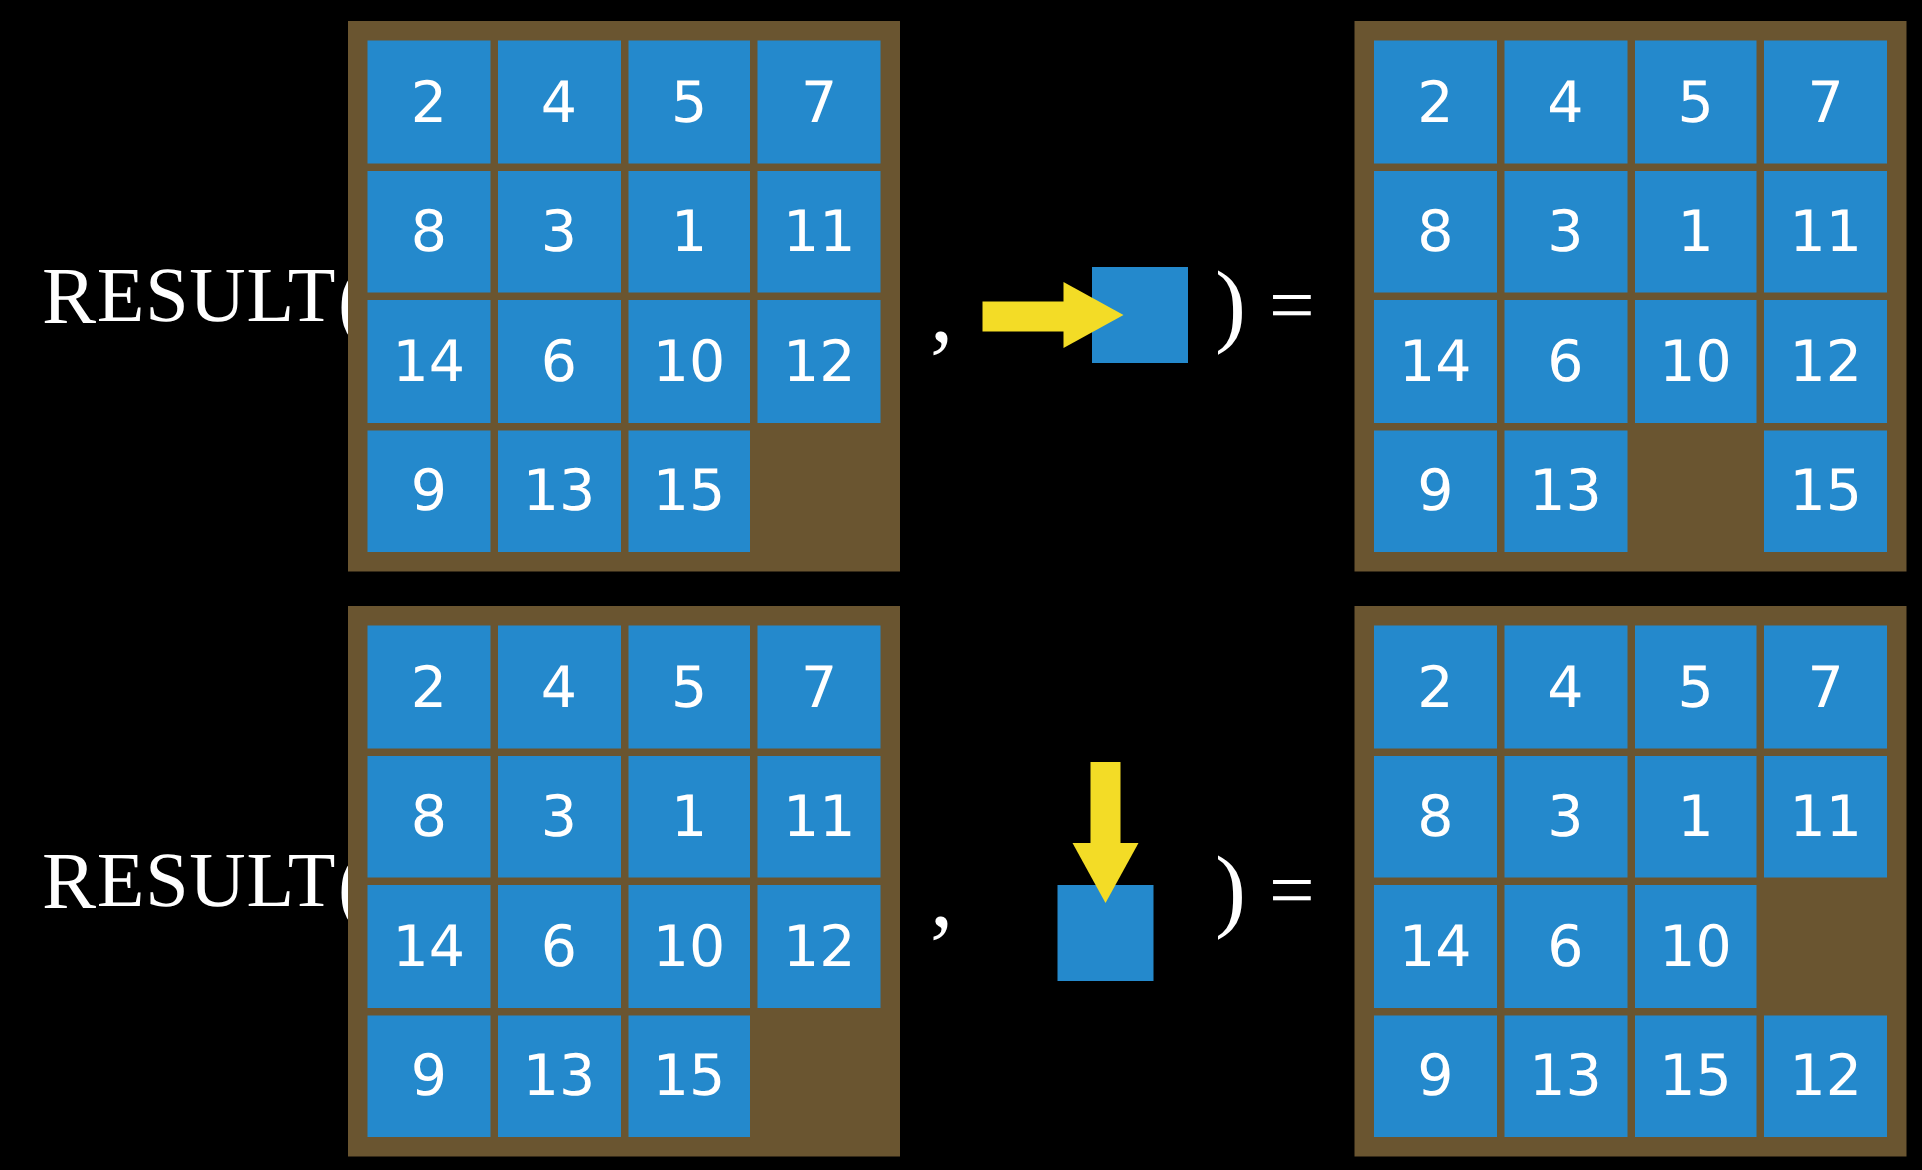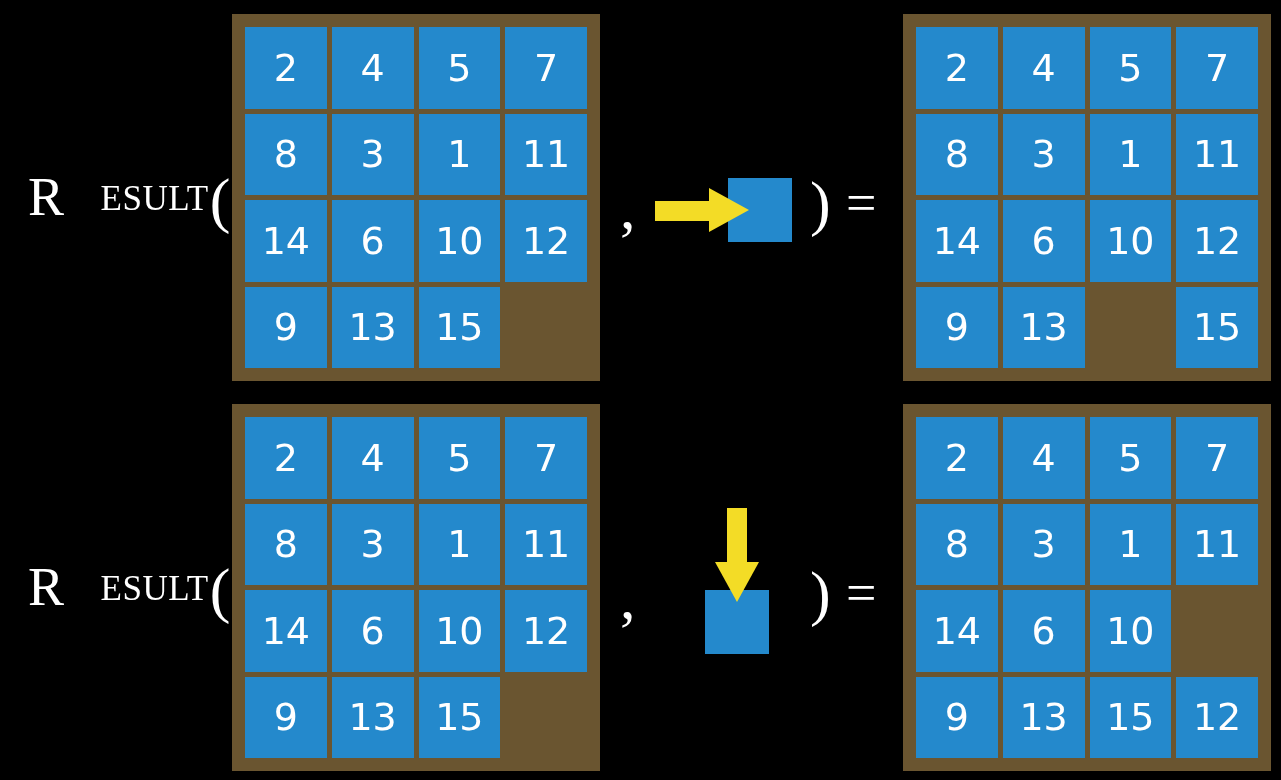--- a/index.html
+++ b/index.html
@@ -43,25 +43,24 @@
     font-family: "Liberation Serif", serif;
     color: #ffffff;
     white-space: nowrap;
     letter-spacing: 0.5px;
   }
   .result-label .cap {
     font-size: 54px;
     line-height: 1;
   }
   .result-label .small {
-    font-size: 35px;
+    font-size: 52px;
     line-height: 1;
     position: relative;
     top: 1px;
-    margin-left: 36px;
   }
   .result-label .paren {
     font-size: 62px;
     line-height: 1;
     position: relative;
     top: 3px;
     margin-left: 1px;
   }
 
   

